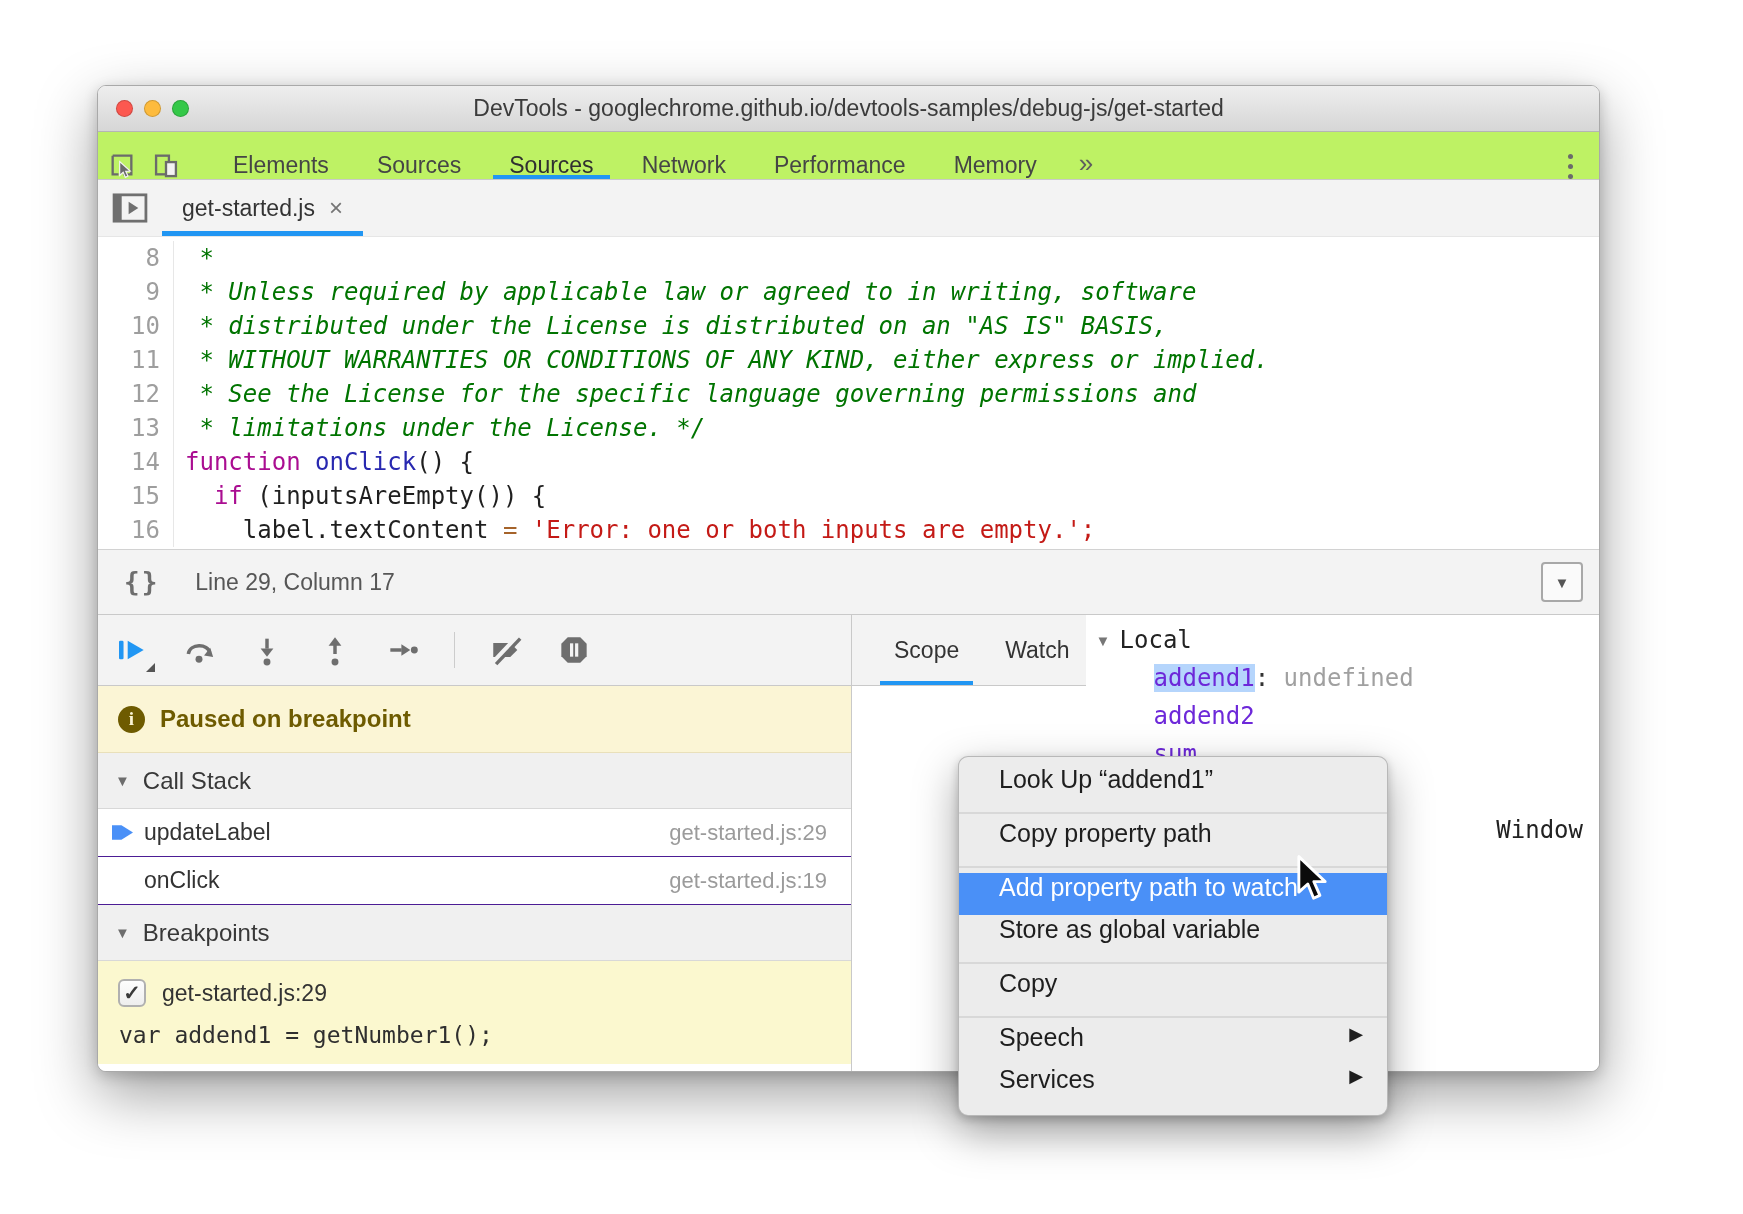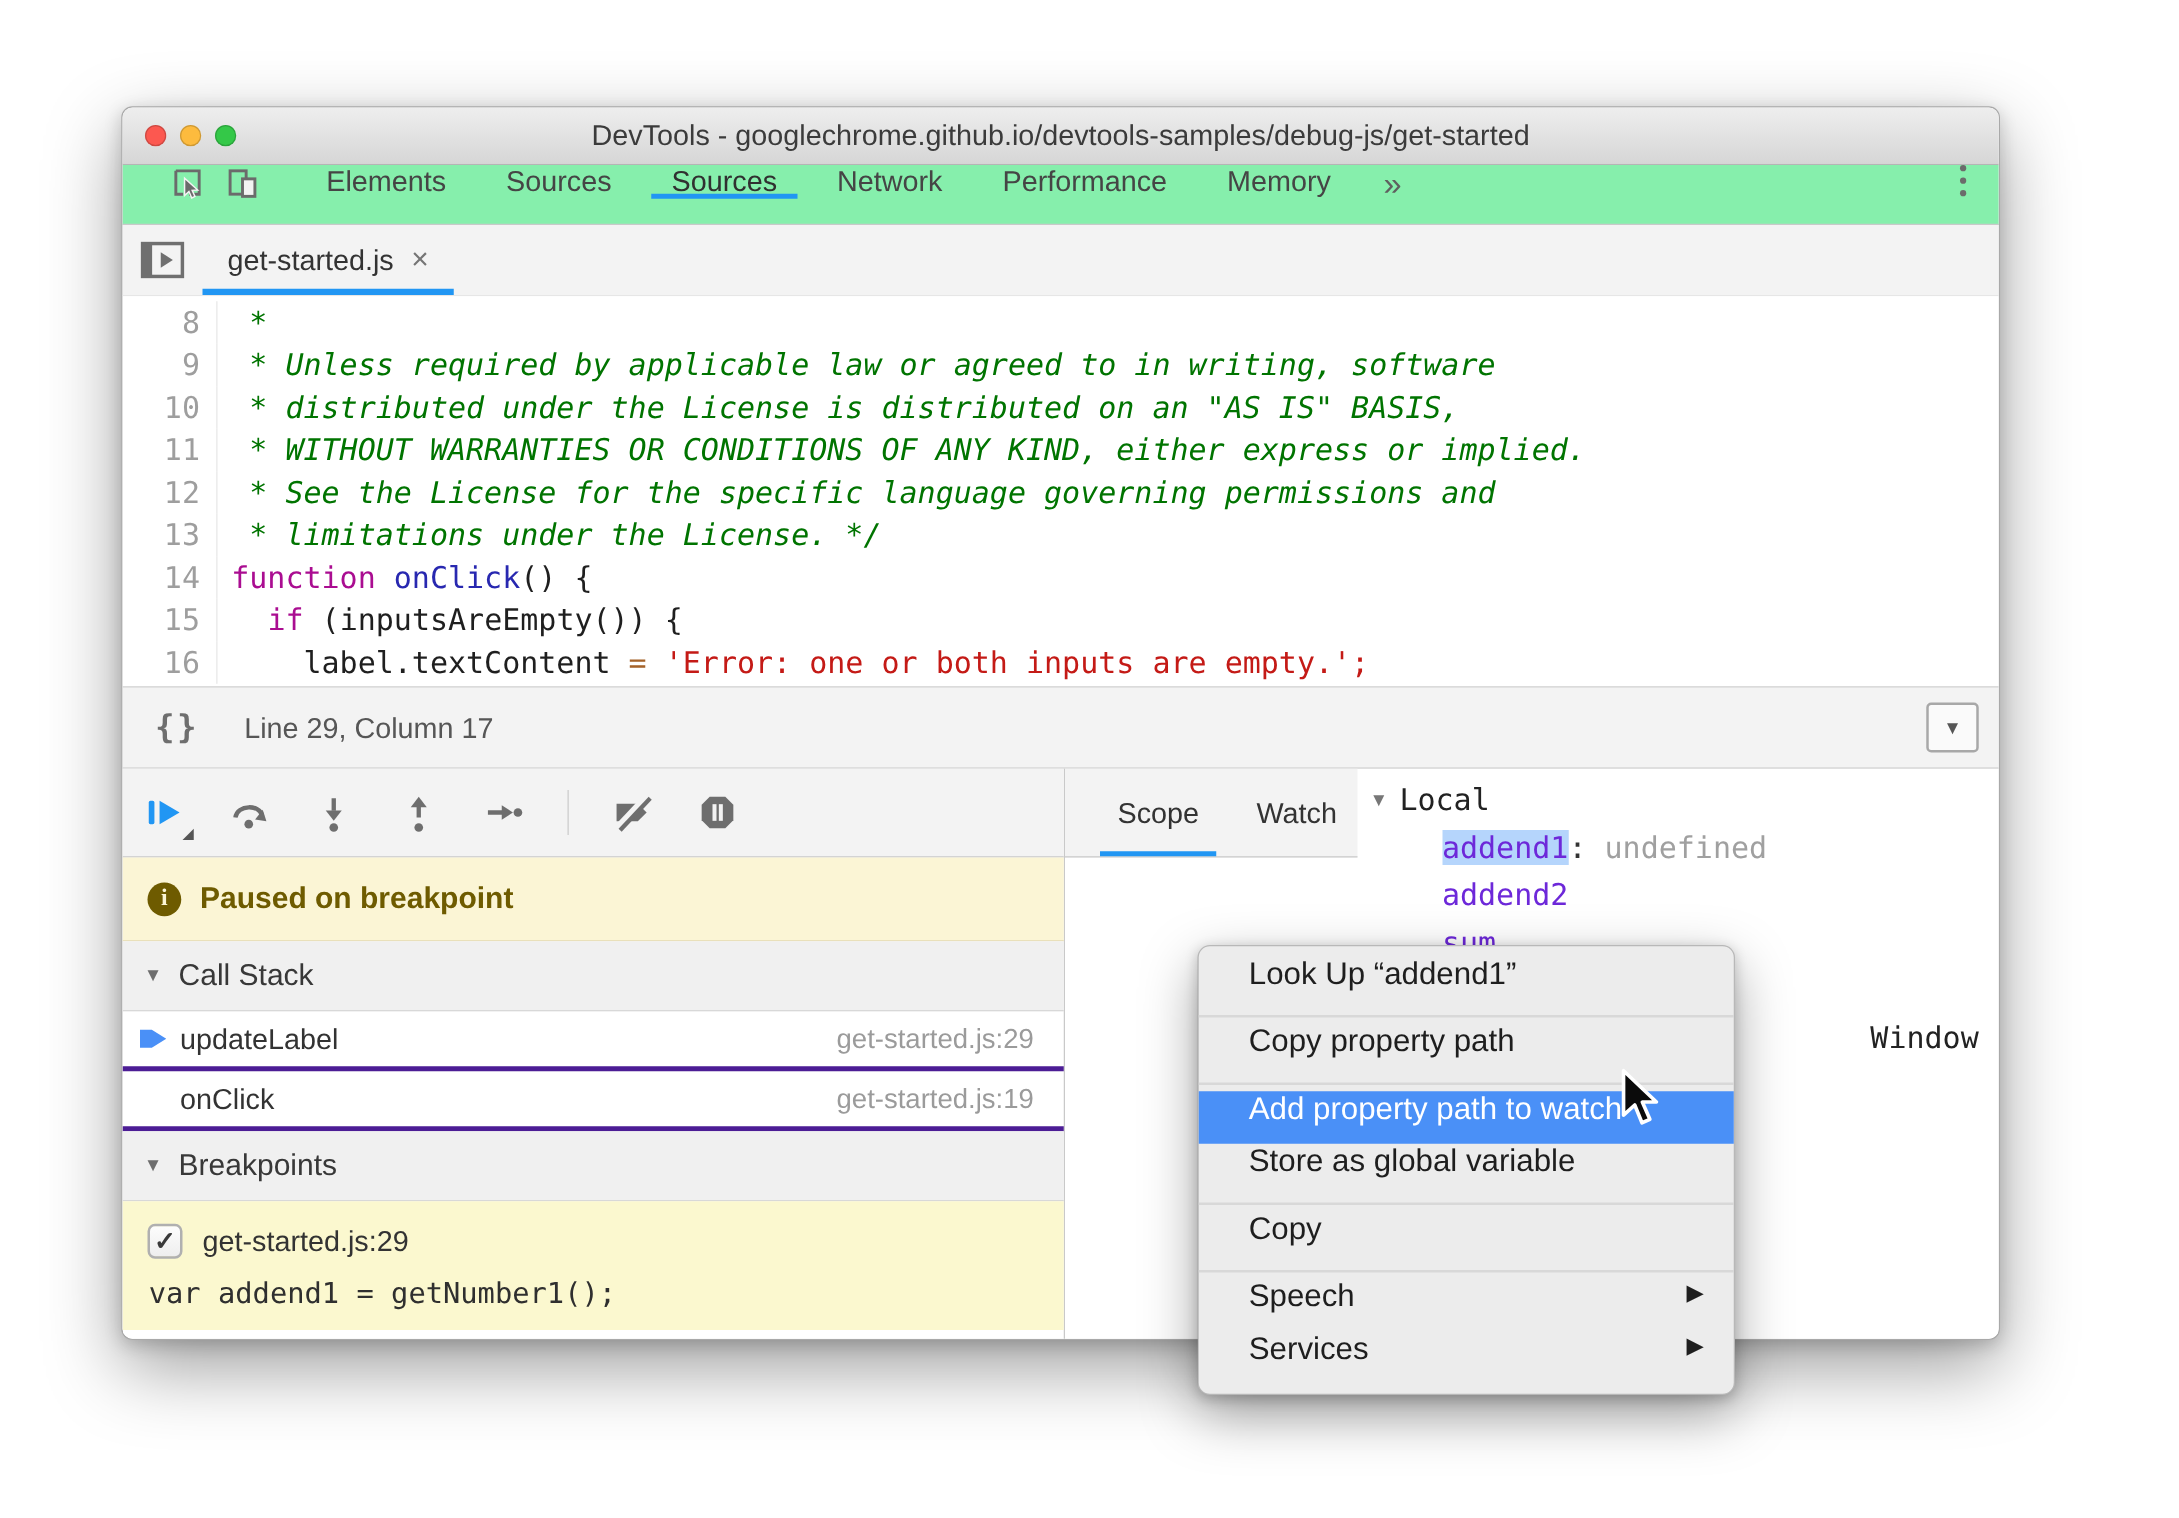--- a/index.html
+++ b/index.html
@@ -19,22 +19,22 @@
   .titlebar{
     height:45px;background:linear-gradient(#eeeeee,#d6d6d6);
     border-bottom:1px solid #b5b5b5;position:relative;
     display:flex;align-items:center;justify-content:center;
   }
   .titlebar .title{font-size:23px;color:#3b3b3b;}
   .lights{position:absolute;left:18px;top:14px;display:flex;gap:11px;}
   .traffic{width:17px;height:17px;border-radius:50%;box-shadow:inset 0 0 0 1px rgba(0,0,0,.18);}
   
   .main-toolbar{
-    height:47px;background:#86efac;border-bottom:1px solid #c9c9c9;
-    display:flex;align-items:flex-start;padding-left:30px;box-sizing:content-box;
+    height:47px;background:#bef264;border-bottom:1px solid #c9c9c9;
+    display:flex;align-items:flex-end;padding-left:2px;box-sizing:content-box;
   }
   .tool-icon{display:flex;align-items:center;justify-content:center;width:44px;color:#6b6b6b;}
   .vdiv{width:1px;background:#ccc;margin:8px 10px;}
   .panel-tabs{display:flex;align-items:stretch;}
   .panel-tab{position:relative;display:flex;align-items:center;padding:0 24px;font-size:23px;color:#454545;cursor:default;}
   .panel-tab.active span{color:#303030;}
   .tab-underline{position:absolute;left:8px;right:8px;bottom:0;height:4px;background:#2196f3;}
   .overflow-chevron{display:flex;align-items:center;padding:0 18px;font-size:26px;color:#5f5f5f;}
   .toolbar-spacer{flex:1;}
   .kebab{display:flex;flex-direction:column;justify-content:center;align-items:center;gap:5px;width:46px;margin-right:6px;}
@@ -65,21 +65,21 @@
   .lower{display:flex;height:460px;}
   .left-pane{width:754px;flex:none;border-right:1px solid #c9c9c9;display:flex;flex-direction:column;background:#fff;box-sizing:border-box;}
   .debug-toolbar{height:71px;background:#f3f3f3;border-bottom:1px solid #c9c9c9;display:flex;align-items:center;padding-left:16px;gap:34px;box-sizing:border-box;flex:none;}
   .dbg-btn{position:relative;display:flex;align-items:center;justify-content:center;width:34px;height:34px;color:#6e6e6e;}
   .resume-corner{position:absolute;right:-7px;bottom:-5px;width:0;height:0;border-left:9px solid transparent;border-bottom:9px solid #555;}
   .banner{height:67px;background:#fbf5d5;border-bottom:1px solid #e9e0ba;display:flex;align-items:center;gap:15px;padding-left:20px;box-sizing:border-box;flex:none;}
   .info-badge{width:27px;height:27px;border-radius:50%;background:#6e5b00;color:#fbf5d5;display:flex;align-items:center;justify-content:center;font-size:19px;font-weight:bold;font-family:"Liberation Serif",serif;}
   .banner-text{font-size:24px;font-weight:bold;color:#6e5b00;}
   .section-header{height:56px;background:#f0f0f0;border-bottom:1px solid #d8d8d8;display:flex;align-items:center;gap:13px;padding-left:17px;font-size:24px;color:#383838;box-sizing:border-box;flex:none;}
   .section-header .tri{font-size:15px;color:#6d6d6d;}
-  .frame-row{height:48px;display:flex;align-items:center;padding:0 24px 0 14px;font-size:23px;border-bottom:4px solid #4c1d95;box-sizing:border-box;flex:none;}
+  .frame-row{height:48px;display:flex;align-items:center;padding:0 24px 0 14px;font-size:23px;border-bottom:1px solid #4c1d95;box-sizing:border-box;flex:none;}
   .frame-arrow{width:32px;display:flex;align-items:center;}
   .exec-arrow{width:21px;height:19px;background:#4a90f7;clip-path:polygon(0 12%,45% 12%,100% 50%,45% 88%,0 88%);}
   .frame-name{color:#333;}
   .frame-loc{margin-left:auto;color:#9b9b9b;font-size:22px;}
   .bp-entry{background:#fbf8cf;padding:12px 0 16px 0;flex:none;}
   .bp-line1{display:flex;align-items:center;gap:16px;padding-left:20px;height:40px;}
   .bp-checkbox{width:28px;height:28px;border:2px solid #b0b0b0;border-radius:6px;background:linear-gradient(#fdfdfd,#eeeeee);display:flex;align-items:center;justify-content:center;font-size:21px;font-weight:bold;color:#3a3a3a;box-sizing:border-box;}
   .bp-label{font-size:23px;color:#333;}
   .bp-code{font-family:"DejaVu Sans Mono",monospace;font-size:23px;color:#2f2f2f;padding-left:21px;margin-top:9px;white-space:pre;}
   

